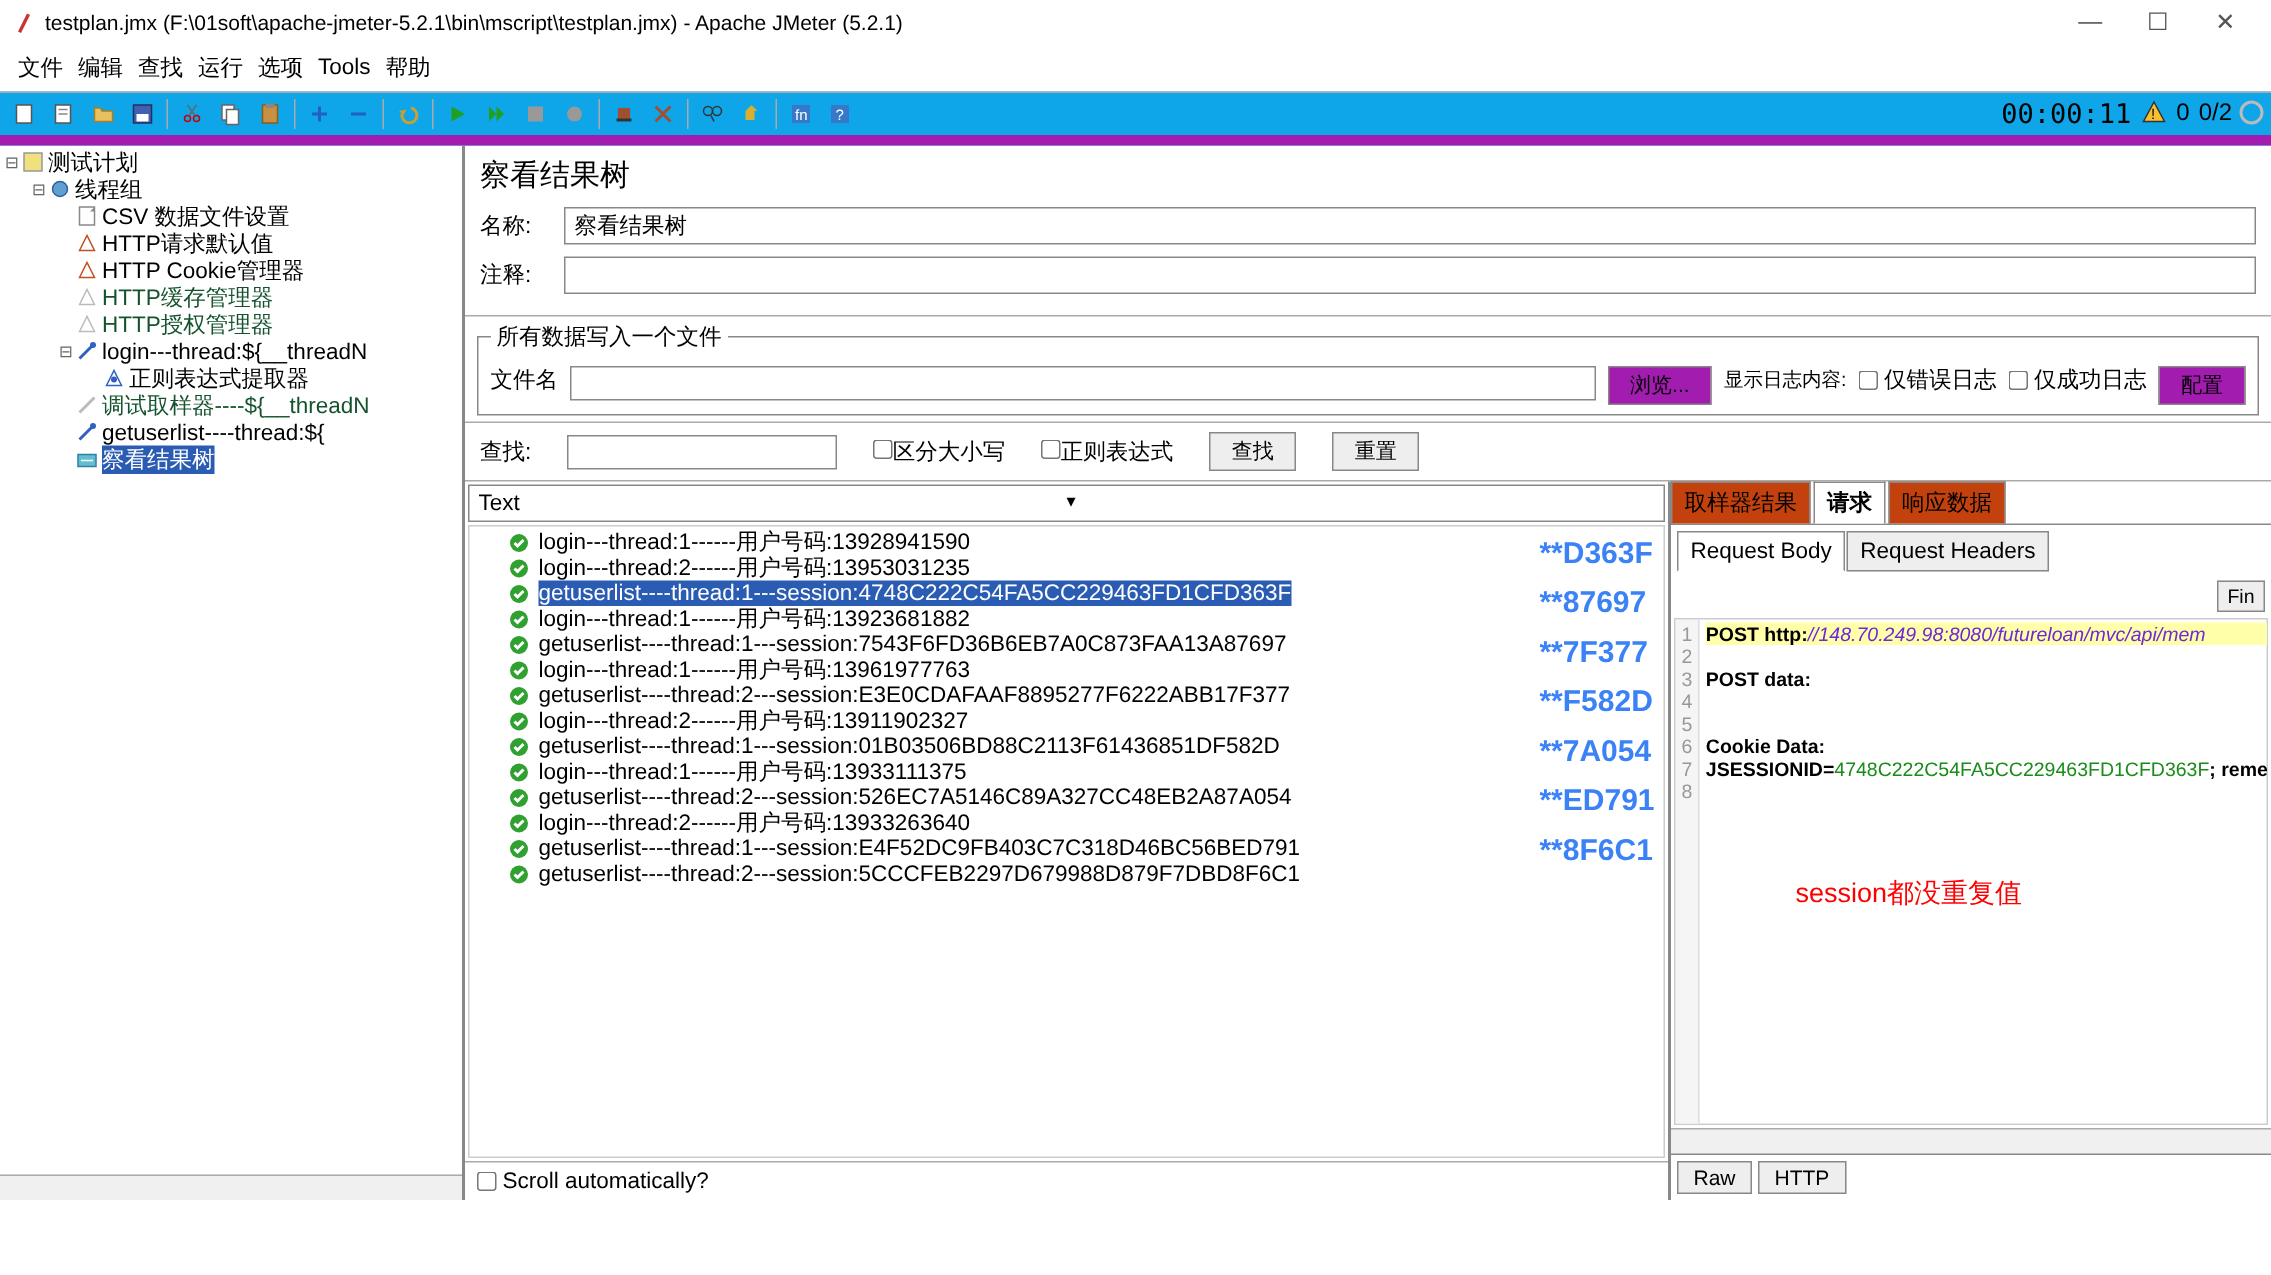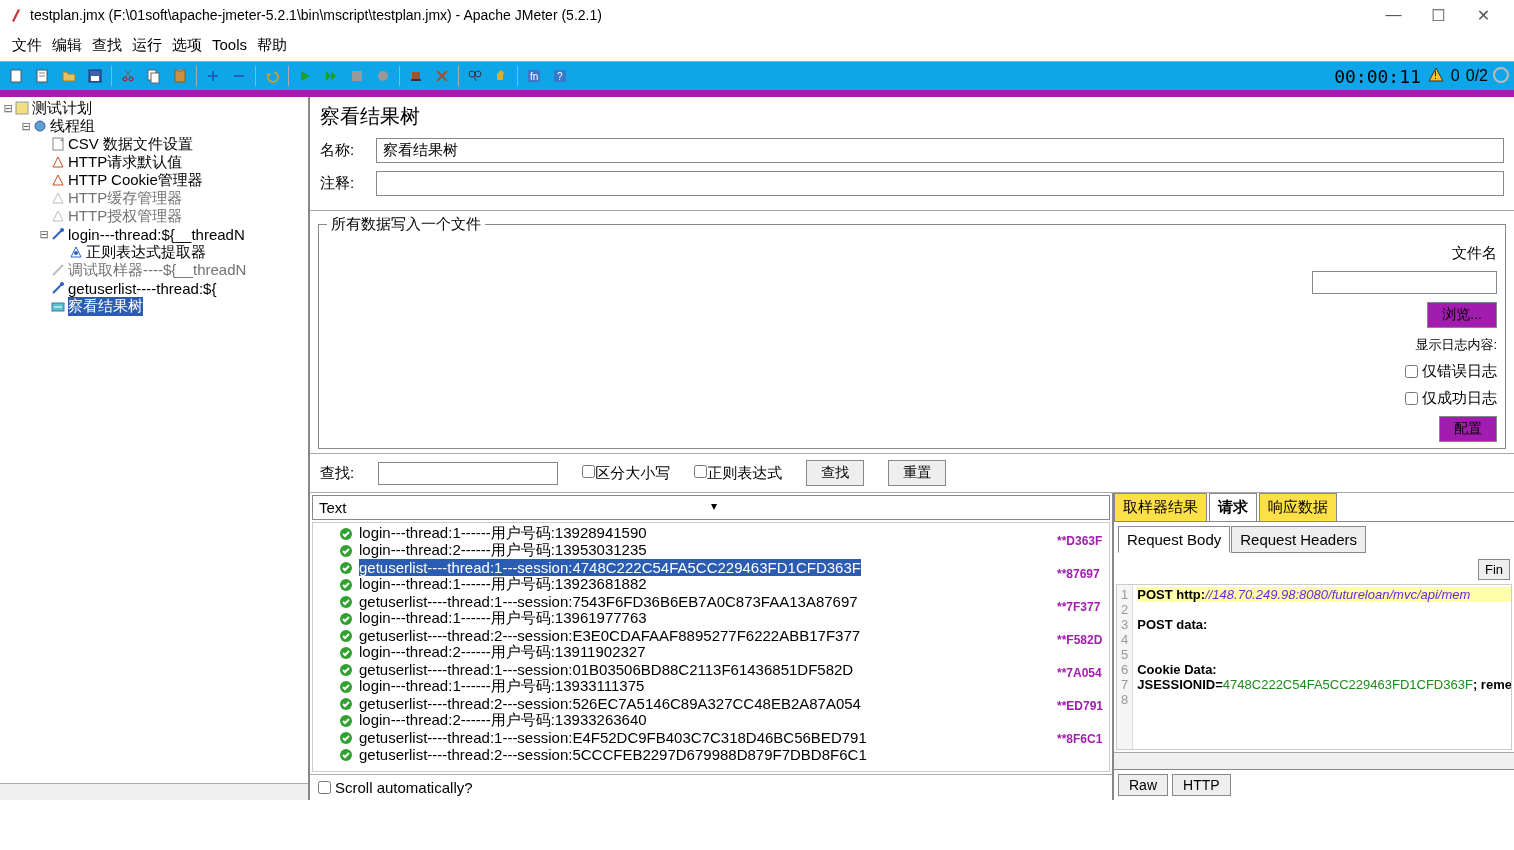--- a/index.html
+++ b/index.html
@@ -17,55 +17,55 @@
 .toolbar .timer { font-family: monospace; font-size: 18px; margin-right: 6px; }
 .toolbar .status { font-size: 16px; }
 .main { display: flex; height: 703px; }
 .left-panel { width: 310px; border-right: 2px solid #888; overflow: auto; position: relative; }
 .tree { padding: 2px; font-family: monospace; font-size: 15px; white-space: nowrap; }
 .tree-item { display: flex; align-items: center; height: 18px; }
 .tree-item .toggler { width: 12px; display: inline-block; font-size: 11px; color: #666; text-align: center; cursor: pointer; }
 .tree-item .ticon { width: 16px; height: 16px; display: inline-flex; align-items: center; justify-content: center; margin-right: 2px; }
 .tree-item .tlabel { cursor: default; }
 .tree-item.selected .tlabel { background: #2b5cb3; color: #fff; }
-.tree-item.disabled .tlabel { color: #737373; }
+.tree-item.disabled .tlabel { color: #14532d; }
 .indent1 { padding-left: 18px; }
 .indent2 { padding-left: 36px; }
 .indent3 { padding-left: 54px; }
 .right-panel { flex: 1; display: flex; flex-direction: column; }
 .panel-header { padding: 6px 10px; border-bottom: 1px solid #aaa; }
 .panel-title { font-size: 20px; margin-bottom: 8px; }
 .form-row { display: flex; align-items: center; margin-bottom: 8px; gap: 6px; }
 .form-row label { width: 50px; font-size: 15px; }
 .form-row input[type=text] { flex: 1; border: 1px solid #888; padding: 3px 6px; font-size: 15px; }
 .section-box { border: 1px solid #888; margin: 4px 8px; padding: 6px 8px; }
 .section-box legend { font-size: 15px; padding: 0 4px; }
-.file-row { display: flex; align-items: flex-end; gap: 8px; padding-top: 4px; flex-direction: column; }
+.file-row { display: flex; align-items: flex-start; gap: 8px; padding-top: 4px; }
 .file-row label { font-size: 15px; }
 .file-row input[type=text] { flex: 1; border: 1px solid #888; padding: 3px; }
 .file-row button { padding: 3px 14px; border: 1px solid #888; background: #a21caf; font-size: 14px; }
 .file-row label.cb { display: flex; align-items: center; gap: 4px; }
 .search-row { display: flex; align-items: center; gap: 24px; padding: 6px 10px; border-top: 1px solid #aaa; }
 .search-row label { font-size: 15px; }
 .search-row input[type=text] { width: 180px; border: 1px solid #888; padding: 3px; }
 .search-row button { padding: 3px 14px; border: 1px solid #888; background: #eee; font-size: 14px; }
 .content-area { flex: 1; display: flex; border-top: 1px solid #aaa; }
 .results-col { flex: 1; display: flex; flex-direction: column; border-right: 2px solid #888; position: relative; }
 .text-header { border: 1px solid #888; margin: 2px; padding: 3px 6px; font-size: 15px; display: flex; }
 .text-header span { flex: 1; }
 .text-header .drop { font-size: 12px; }
 .results-list { flex: 1; border: 1px solid #ccc; margin: 0 2px 2px 2px; padding: 2px; font-family: monospace; font-size: 15px; overflow: auto; position: relative; }
 .result-item { display: flex; align-items: center; height: 17px; padding-left: 24px; white-space: nowrap; }
 .result-item .ok { width: 16px; height: 14px; margin-right: 4px; }
 .result-item.selected .rt { background: #2b5cb3; color: #fff; }
-.annotations { position: absolute; right: 6px; top: 2px; font-size: 12px; color: #a21caf; font-weight: bold; font-family: sans-serif; line-height: 33px; }
+.annotations { position: absolute; right: 6px; top: 2px; font-size: 20px; color: #3b82f6; font-weight: bold; font-family: sans-serif; line-height: 33px; }
 .bottom-check { padding: 4px 8px; border-top: 1px solid #aaa; font-family: monospace; font-size: 15px; display: flex; align-items: center; gap: 4px; }
 .detail-col { width: 400px; display: flex; flex-direction: column; }
 .tabs { display: flex; border-bottom: 1px solid #888; }
-.tab { padding: 4px 8px; border: 1px solid #888; border-bottom: none; margin-right: 2px; font-size: 15px; background: #fde047; cursor: pointer; }
+.tab { padding: 4px 8px; border: 1px solid #888; border-bottom: none; margin-right: 2px; font-size: 15px; background: #c2410c; cursor: pointer; }
 .tab.active { background: #fff; font-weight: bold; }
 .subtabs { display: flex; padding: 4px; gap: 1px; }
 .subtab { padding: 4px 8px; border: 1px solid #888; font-size: 15px; background: #eee; cursor: pointer; }
 .subtab.active { background: #fff; border-bottom: 1px solid #fff; }
 .find-row { display: flex; justify-content: flex-end; padding: 2px 4px; }
 .find-row .fbtn { border: 1px solid #888; background: #eee; padding: 2px 6px; font-size: 13px; }
 .code-area { flex: 1; border: 1px solid #ccc; margin: 2px; display: flex; font-family: monospace; font-size: 13px; overflow: auto; position: relative; }
 .gutter { background: #f5f5f5; color: #999; border-right: 1px solid #ddd; padding: 2px 4px; text-align: right; }
 .code-lines { padding: 2px 4px; white-space: nowrap; }
 .code-lines .hl { background: #ffffaa; }

